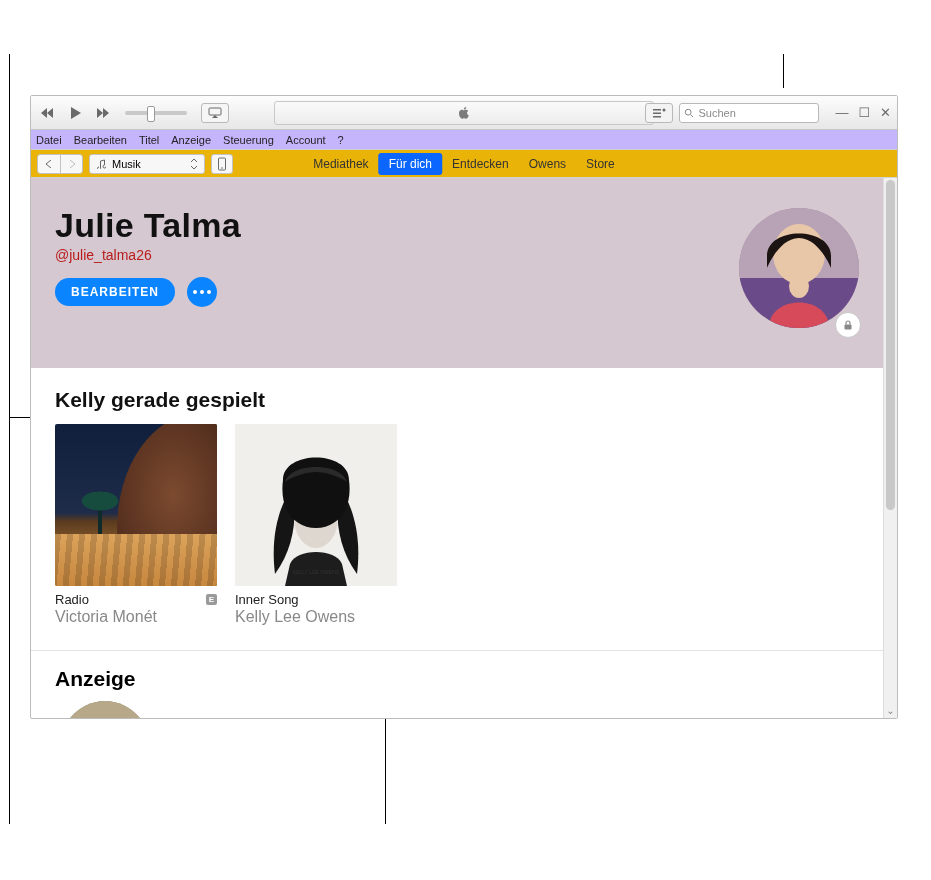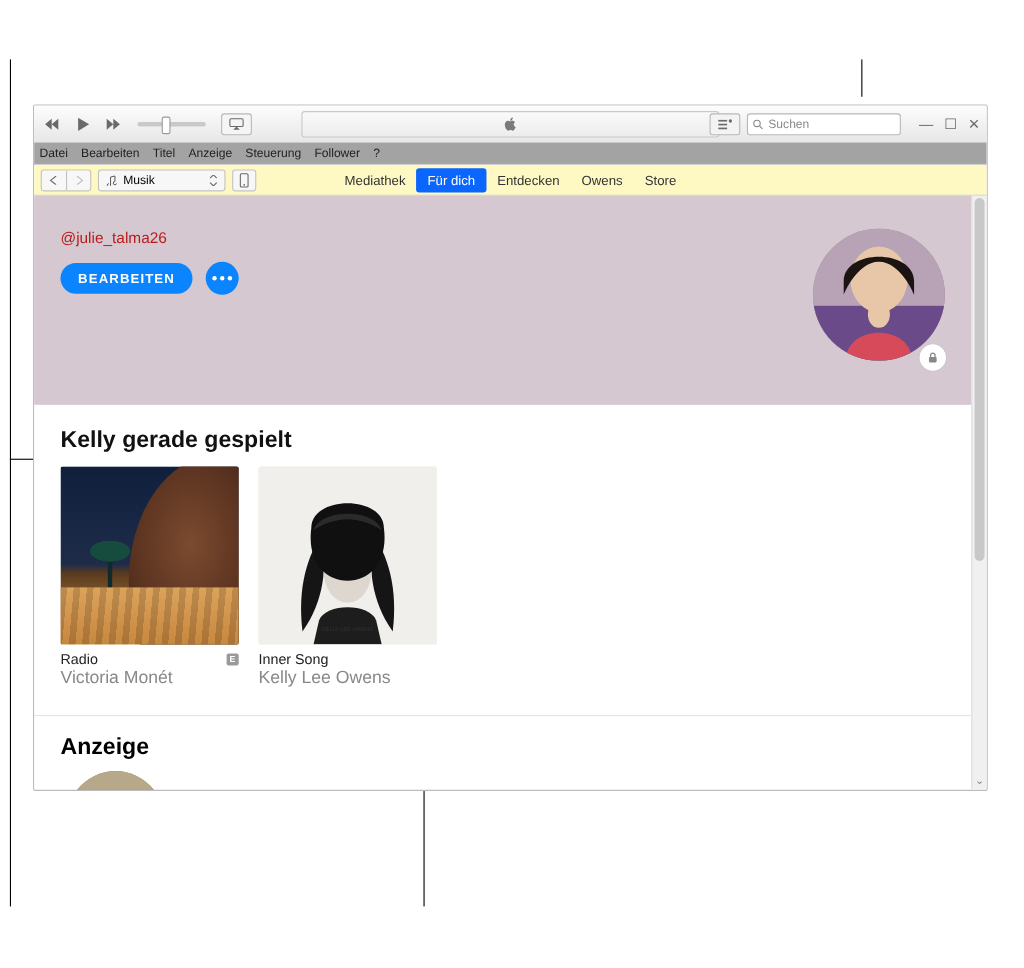--- a/index.html
+++ b/index.html
@@ -49,28 +49,28 @@
   .search {
     width: 140px; height: 20px; border:1px solid #b8b8b8; border-radius:3px;
     background:#fff; display:flex; align-items:center; padding:0 4px; gap:4px;
   }
   .search svg { width:10px; height:10px; fill:#888; }
   .search span { font-size:11px; color:#8a8a8a; }
   .winbtns { display:flex; align-items:center; gap:10px; color:#6a6a6a; margin-left:10px; }
   .winbtns span { font-size:13px; font-family: Arial; line-height:1; cursor:default; }
 
   .menubar {
-    height: 20px; background:#a3a3a3; border-bottom:1px solid #d0d0d0;
+    height: 20px; background:#c4b5fd; border-bottom:1px solid #d0d0d0;
     display:flex; align-items:center; padding: 0 5px; gap: 12px;
     font-size: 11px; color:#222;
   }
   .menubar span { cursor:default; }
 
   .toolbar2 {
-    height: 28px; background:#fef9c3; border-bottom:1px solid #d3d3d3;
+    height: 28px; background:#eab308; border-bottom:1px solid #d3d3d3;
     display:flex; align-items:center; padding: 0 6px; gap:6px; position:relative;
   }
   .navbox {
     display:flex; border:1px solid #c2c2c2; border-radius:3px; overflow:hidden;
   }
   .navbox div {
     width:22px; height:18px; display:flex; align-items:center; justify-content:center; background:#f7f7f7;
   }
   .navbox div + div { border-left:1px solid #c2c2c2; }
   .sel {
@@ -221,21 +221,21 @@
         </div>
       </div>
     </div>
 
     <div class="menubar">
       <span>Datei</span>
       <span>Bearbeiten</span>
       <span>Titel</span>
       <span>Anzeige</span>
       <span>Steuerung</span>
-      <span>Follower</span>
+      <span>Account</span>
       <span>?</span>
     </div>
 
     <div class="toolbar2">
       <div class="navbox">
         <div>
             <svg width="8" height="8" viewBox="0 0 8 8">
               <path d="M6 0 1 4l5 4" fill="none" stroke="#6a6a6a"></path>
             </svg>
           </div>
@@ -267,20 +267,21 @@
         <span class="active">Für dich</span>
         <span>Entdecken</span>
         <span>Owens</span>
         <span>Store</span>
       </div>
     </div>
 
     <div class="content" style="height: 540px;">
       <div class="left">
         <div class="profile-header">
+          <div class="pname">Julie Talma</div>
           <div class="phandle">@julie_talma26</div>
           <div class="actions">
             <button class="editbtn">BEARBEITEN</button>
             <div class="morebtn">
                 <i></i>
                 <i></i>
                 <i></i>
               </div>
           </div>
           <div class="avatar">

